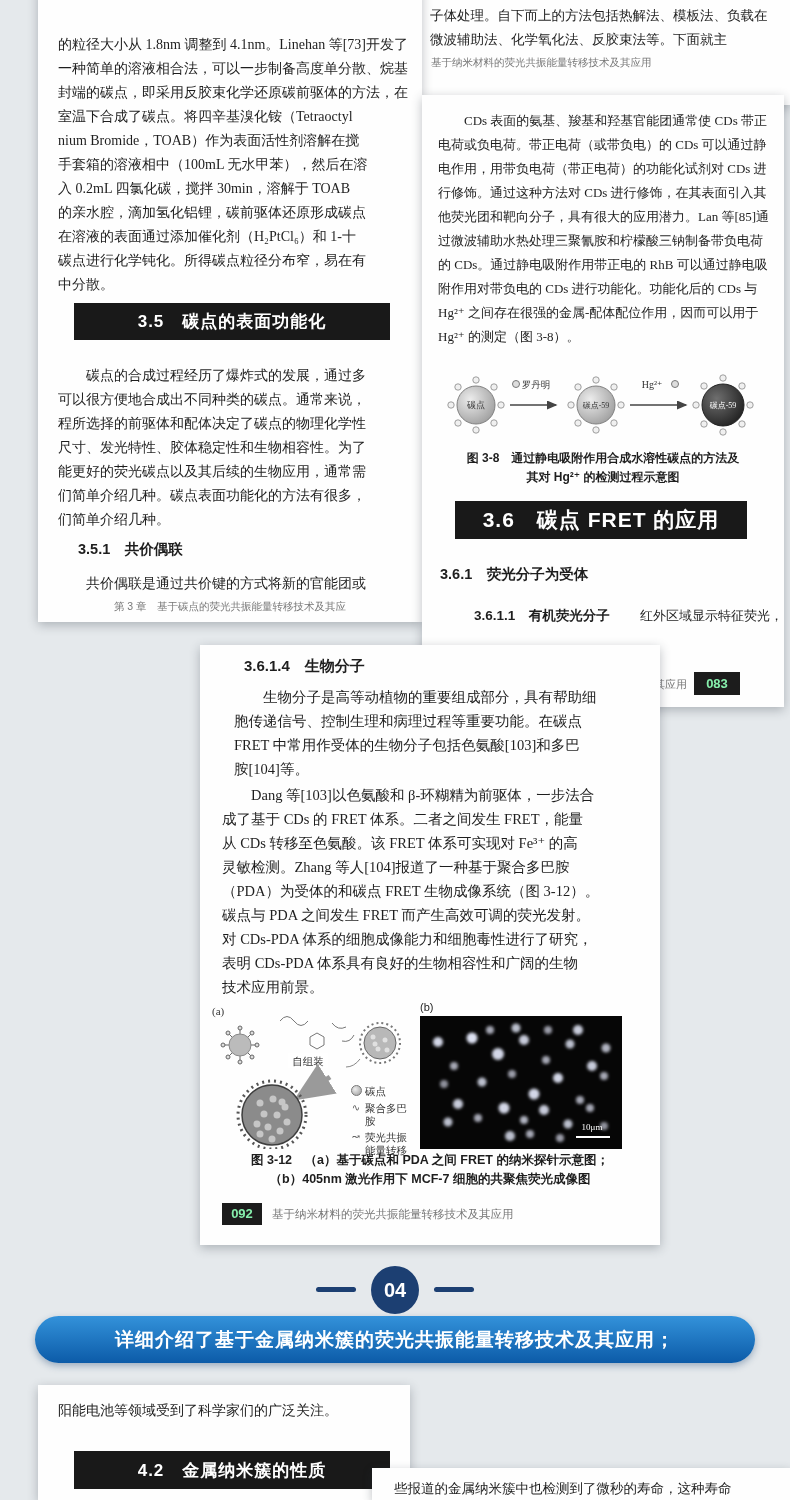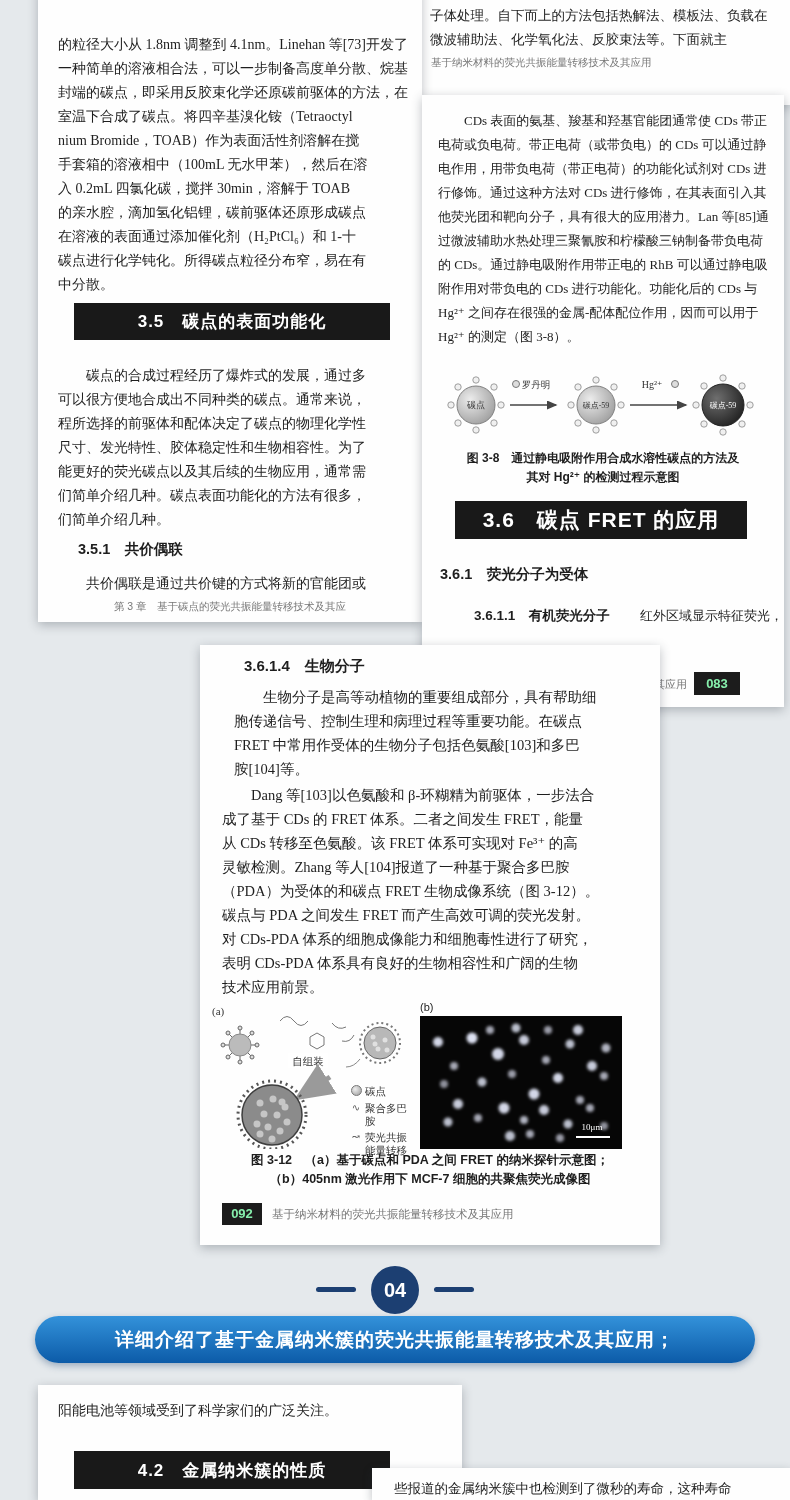--- a/index.html
+++ b/index.html
@@ -308,21 +308,21 @@
     <div class="badge" style="left:22px;top:558px;width:40px;height:22px;font-size:13px;line-height:22px;">092</div>
     <div class="abs footer-grey sans" style="left:72px;top:562px;font-size:11.5px;">基于纳米材料的荧光共振能量转移技术及其应用</div>
   </div>
 
   <div class="dash" style="left:316px;top:1287px;"></div>
   <div class="num-circle">04</div>
   <div class="dash" style="left:434px;top:1287px;"></div>
 
   <div class="banner">详细介绍了基于金属纳米簇的荧光共振能量转移技术及其应用；</div>
 
-  <div class="page" style="left:38px;top:1385px;width:424px;height:115px;z-index:2;">
+  <div class="page" style="left:38px;top:1385px;width:360px;height:115px;z-index:2;padding-left:12px;">
     <div class="abs pre" style="left:20px;top:14px;font-size:14px;line-height:24px;">阳能电池等领域受到了科学家们的广泛关注。</div>
     <div class="heading-box" style="left:36px;top:66px;width:316px;height:38px;font-size:17px;">4.2　金属纳米簇的性质</div>
   </div>
 
   <div class="page" style="left:372px;top:1468px;width:418px;height:32px;z-index:3;">
     <div class="abs pre" style="left:22px;top:10px;font-size:13.5px;line-height:22px;">些报道的金属纳米簇中也检测到了微秒的寿命，这种寿命</div>
   </div>
 
 </div>
 

